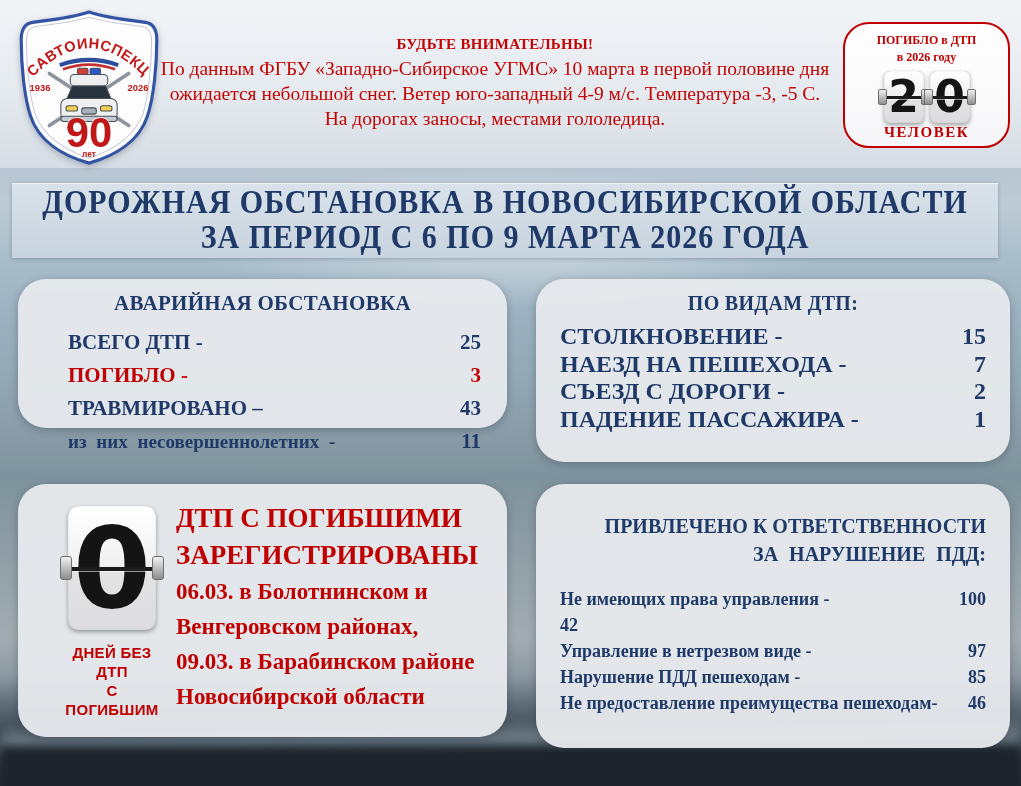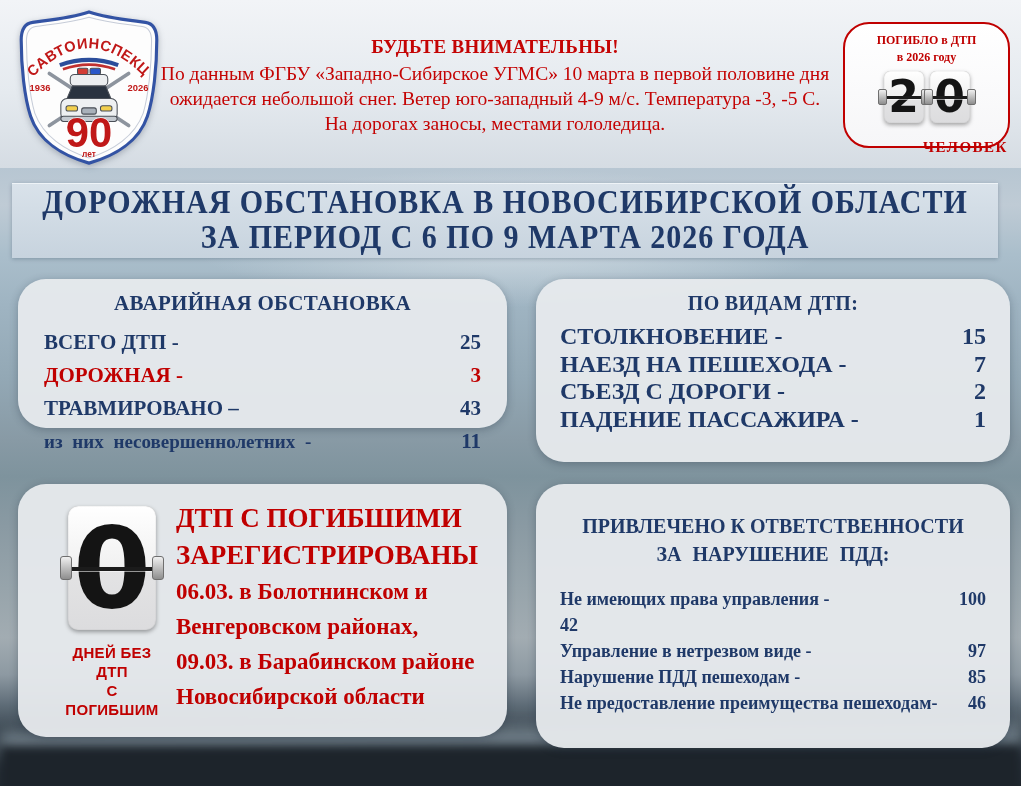--- a/index.html
+++ b/index.html
@@ -21,29 +21,29 @@
     background:radial-gradient(ellipse at center,rgba(222,230,236,.75),rgba(222,230,236,0) 70%);}
 
   
   .header-band{position:absolute;left:0;top:0;width:1021px;height:168px;
     background:linear-gradient(180deg,#f2f4f7 0%,#e5eaef 55%,#d5dce3 100%);}
 
   .badge{position:absolute;left:16px;top:8px;width:146px;height:158px;
     filter:drop-shadow(0 2px 3px rgba(40,50,70,.3));}
 
   .warning{position:absolute;left:148px;top:36px;width:694px;text-align:center;color:#c40404;}
-  .warn-head{font-size:19px;font-weight:bold;letter-spacing:.3px;margin-bottom:3px;}
+  .warn-head{font-size:15px;font-weight:bold;letter-spacing:.3px;margin-bottom:3px;}
   .warn-line{font-size:19.5px;line-height:25px;}
 
   .death-box{position:absolute;left:843px;top:22px;width:167px;height:126px;
     box-sizing:border-box;background:linear-gradient(180deg,#ffffff,#f6f6f8);
     border:2.5px solid #c00000;border-radius:26px;text-align:center;padding-top:8px;}
   .db-title div{color:#c00000;font-weight:bold;font-size:12px;line-height:17px;}
   .flip-row{display:flex;justify-content:center;gap:6px;margin-top:5px;}
-  .db-unit{color:#c00000;font-weight:bold;font-size:15px;letter-spacing:1.5px;margin-top:16px;text-align:right;}
+  .db-unit{color:#c00000;font-weight:bold;font-size:15px;letter-spacing:1.5px;margin-top:1px;}
 
   
   .flip{position:relative;background:linear-gradient(180deg,#ffffff 0%,#f1f1f1 48%,#e3e3e4 52%,#dcdcde 100%);
     border-radius:6px;box-shadow:0 2px 4px rgba(0,0,0,.35), inset 0 0 1px #999;
     display:flex;align-items:center;justify-content:center;
     font-family:"DejaVu Sans",sans-serif;font-weight:bold;color:#141414;}
   .flip-sm{width:40px;height:52px;font-size:44px;line-height:52px;}
   .flip-bg{width:88px;height:124px;font-size:112px;line-height:118px;border-radius:10px;}
   .flip-line{position:absolute;left:-5px;right:-5px;top:50%;height:2.5px;margin-top:-1px;
     background:#1b1b1b;box-shadow:0 1px 0 rgba(255,255,255,.55);}
@@ -66,27 +66,27 @@
   .panel{position:absolute;box-sizing:border-box;background:rgba(231,234,237,.95);
     border-radius:28px;box-shadow:0 2px 8px rgba(25,40,55,.3);color:#1f3968;}
   .panel-a{left:18px;top:279px;width:489px;height:149px;padding:12px 26px 0;}
   .panel-b{left:536px;top:279px;width:474px;height:183px;padding:13px 24px 0;}
   .panel-c{left:18px;top:484px;width:489px;height:253px;}
   .panel-d{left:536px;top:484px;width:474px;height:264px;padding:28px 24px 0;}
 
   .p-title{text-align:center;font-size:21px;font-weight:bold;margin-bottom:10px;letter-spacing:.3px;}
   .panel-b .p-title{font-size:20px;margin-bottom:8px;}
   .stat-row{display:flex;justify-content:space-between;font-weight:bold;}
-  .panel-a .stat-row{font-size:21px;line-height:33px;}
+  .panel-a .stat-row{font-size:21px;line-height:33px;margin-left:24px;}
   .panel-b .stat-row{font-size:24px;line-height:27.5px;gap:48px;}
   .panel-d .stat-row{font-size:18px;line-height:26px;}
   .stat-row.red{color:#c00000;}
   .lbl-small{font-size:19px;word-spacing:5px;}
 
-  .p-title2{text-align:center;font-size:20px;font-weight:bold;line-height:28px;}
+  .p-title2{text-align:right;font-size:20px;font-weight:bold;line-height:28px;}
   .p-title2 .ws{word-spacing:6px;}
   .panel-d .rows{margin-top:18px;}
 
   
   .fatal-counter{position:absolute;left:40px;top:22px;width:108px;text-align:center;}
   .fatal-counter .flip-bg{margin:0 auto;}
   .flip-label{margin-top:13px;color:#c00000;font-weight:bold;font-size:15px;line-height:19px;
     font-family:"Liberation Sans",sans-serif;letter-spacing:.3px;text-align:center;}
   .fatal-text{position:absolute;left:158px;right:14px;top:16px;
     color:#c00000;font-weight:bold;}
@@ -178,21 +178,21 @@
     <div class="tb-line">ЗА ПЕРИОД С 6 ПО 9 МАРТА 2026 ГОДА</div>
   </div>
 
   <section class="panel panel-a">
     <div class="p-title">АВАРИЙНАЯ ОБСТАНОВКА</div>
     <div class="stat-row">
       <span>ВСЕГО ДТП -</span>
       <span>25</span>
     </div>
     <div class="stat-row red">
-      <span>ДОРОЖНАЯ -</span>
+      <span>ПОГИБЛО -</span>
       <span>3</span>
     </div>
     <div class="stat-row">
       <span>ТРАВМИРОВАНО –</span>
       <span>43</span>
     </div>
     <div class="stat-row">
       <span class="lbl-small">из них несовершеннолетних -</span>
       <span>11</span>
     </div>

